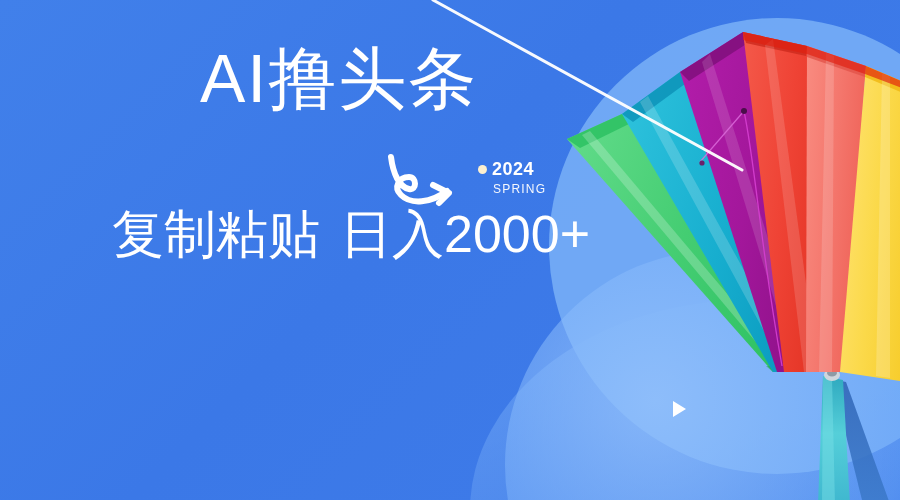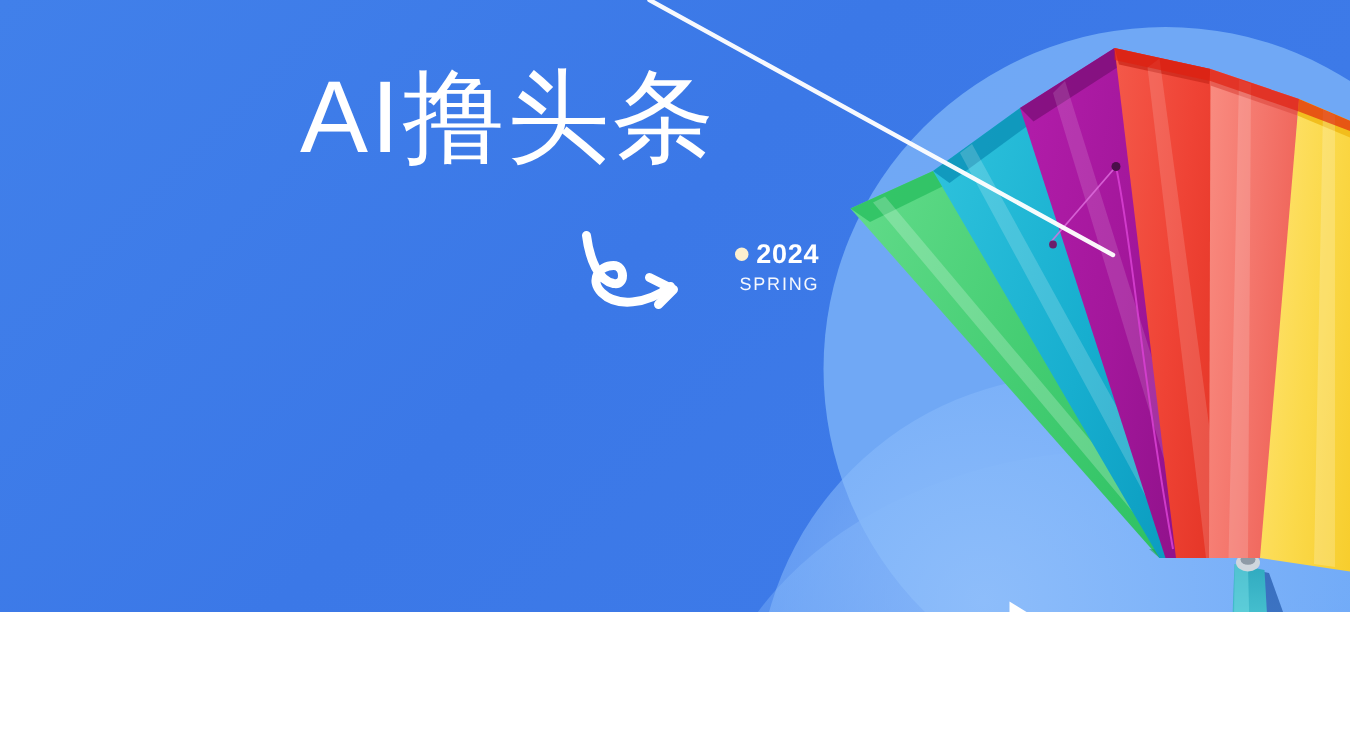--- a/index.html
+++ b/index.html
@@ -3,21 +3,21 @@
 <meta charset="utf-8">
 <style>
   html, body {
     margin: 0;
     padding: 0;
     background: #ffffff;
   }
   #poster {
     position: relative;
     width: 900px;
-    height: 408px;
+    height: 500px;
     overflow: hidden;
     background: #3d7ae8;
     font-family: "Liberation Sans", "DejaVu Sans", sans-serif;
     user-select: none;
   }
 
   
   .bg-base {
     position: absolute;
     inset: 0;
@@ -100,21 +100,20 @@
     position: absolute;
     left: 478px;
     top: 160px;
     color: #ffffff;
     line-height: 1;
   }
   .badge-top {
     display: flex;
     align-items: center;
     gap: 5px;
-    justify-content: flex-end;
   }
   .badge-dot {
     width: 9px;
     height: 9px;
     border-radius: 50%;
     background: #fdf0cf;
     display: inline-block;
   }
   .badge-year {
     font-size: 18px;
@@ -267,17 +266,20 @@
   </svg>
 
   <div class="badge">
     <div class="badge-top">
       <span class="badge-dot"></span>
       <span class="badge-year">2024</span>
     </div>
     <div class="badge-season">SPRING</div>
   </div>
 
+  <div class="line2">
+    <span>复制粘贴</span><span class="gap"></span><span>日入2000+</span>
+  </div>
 
 
   <div class="play-tri"></div>
 
 </div>
 
 </body></html>

